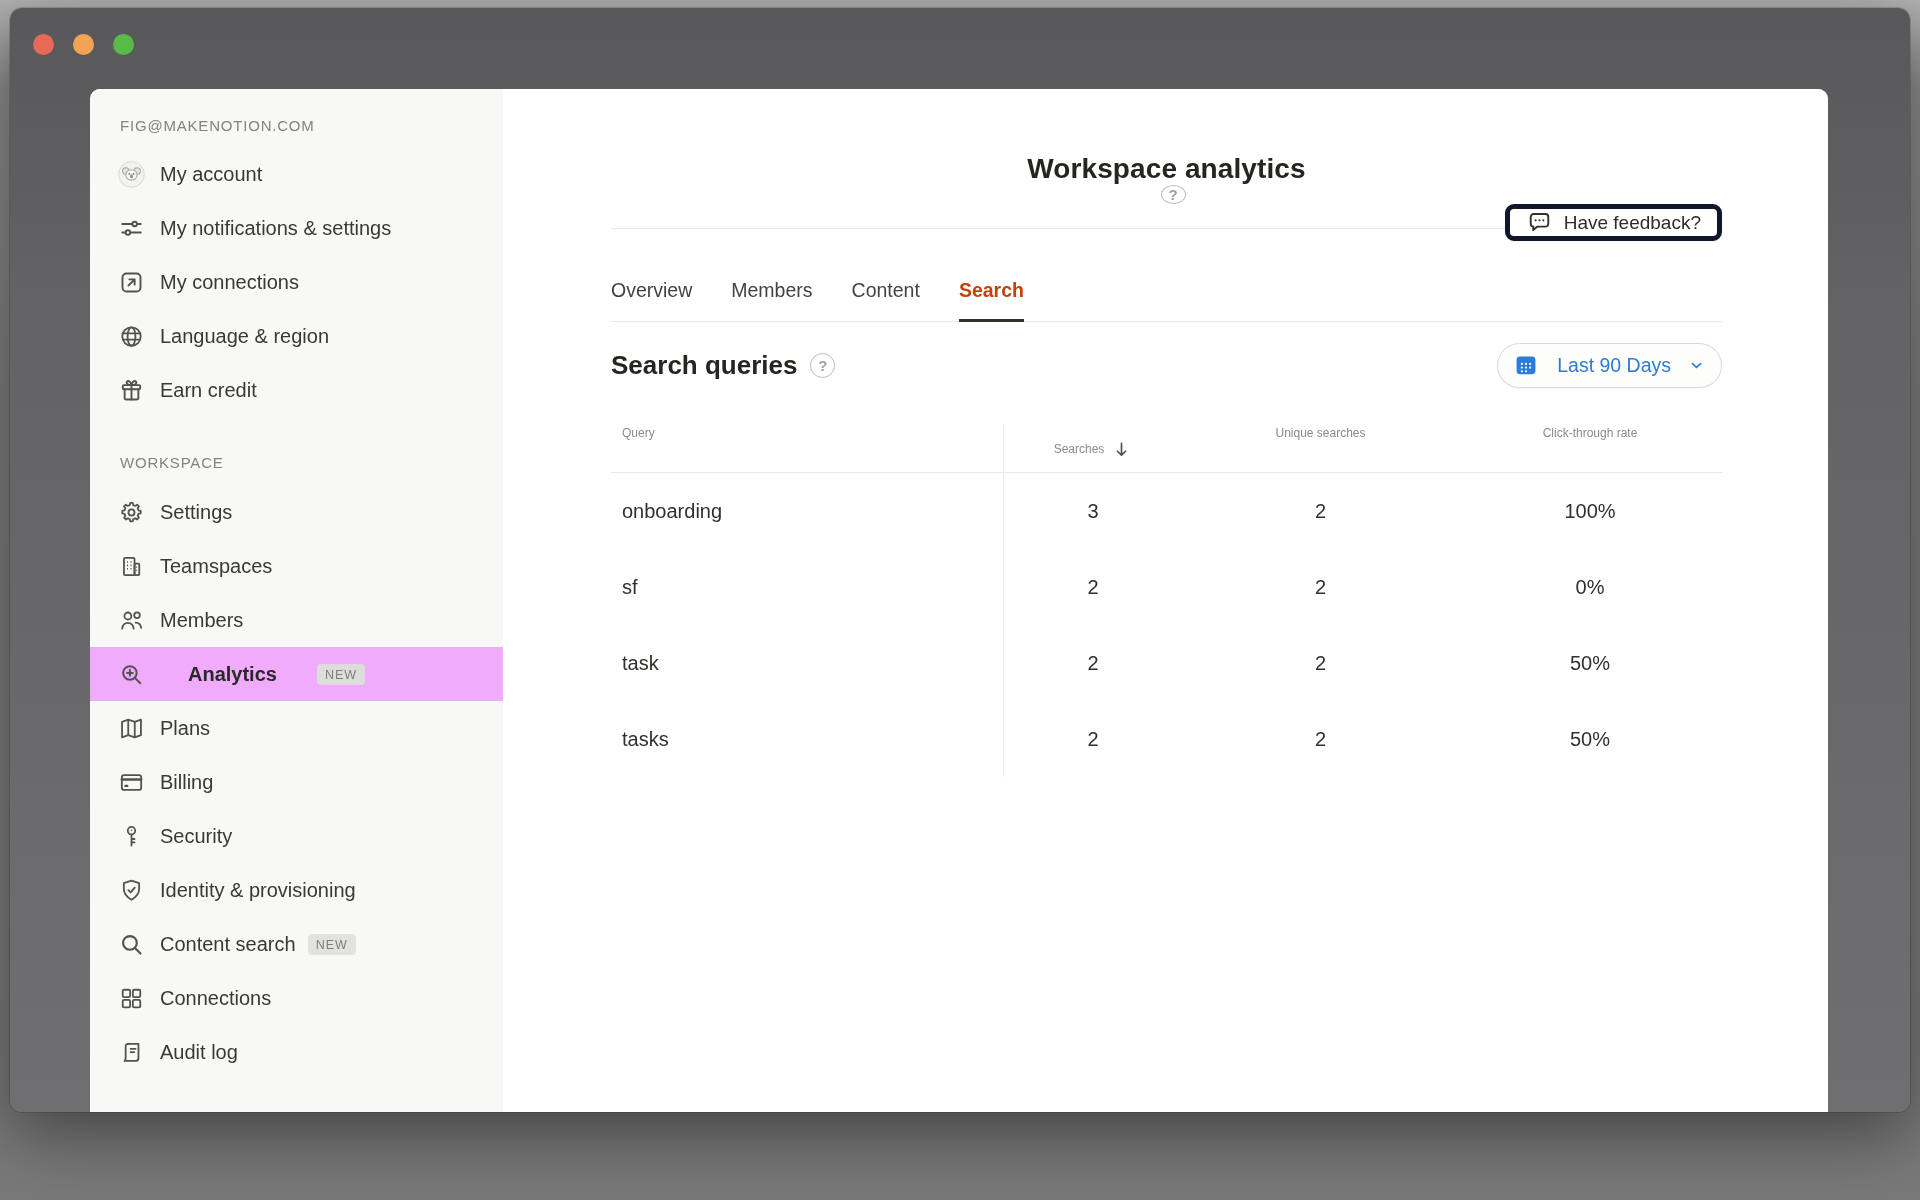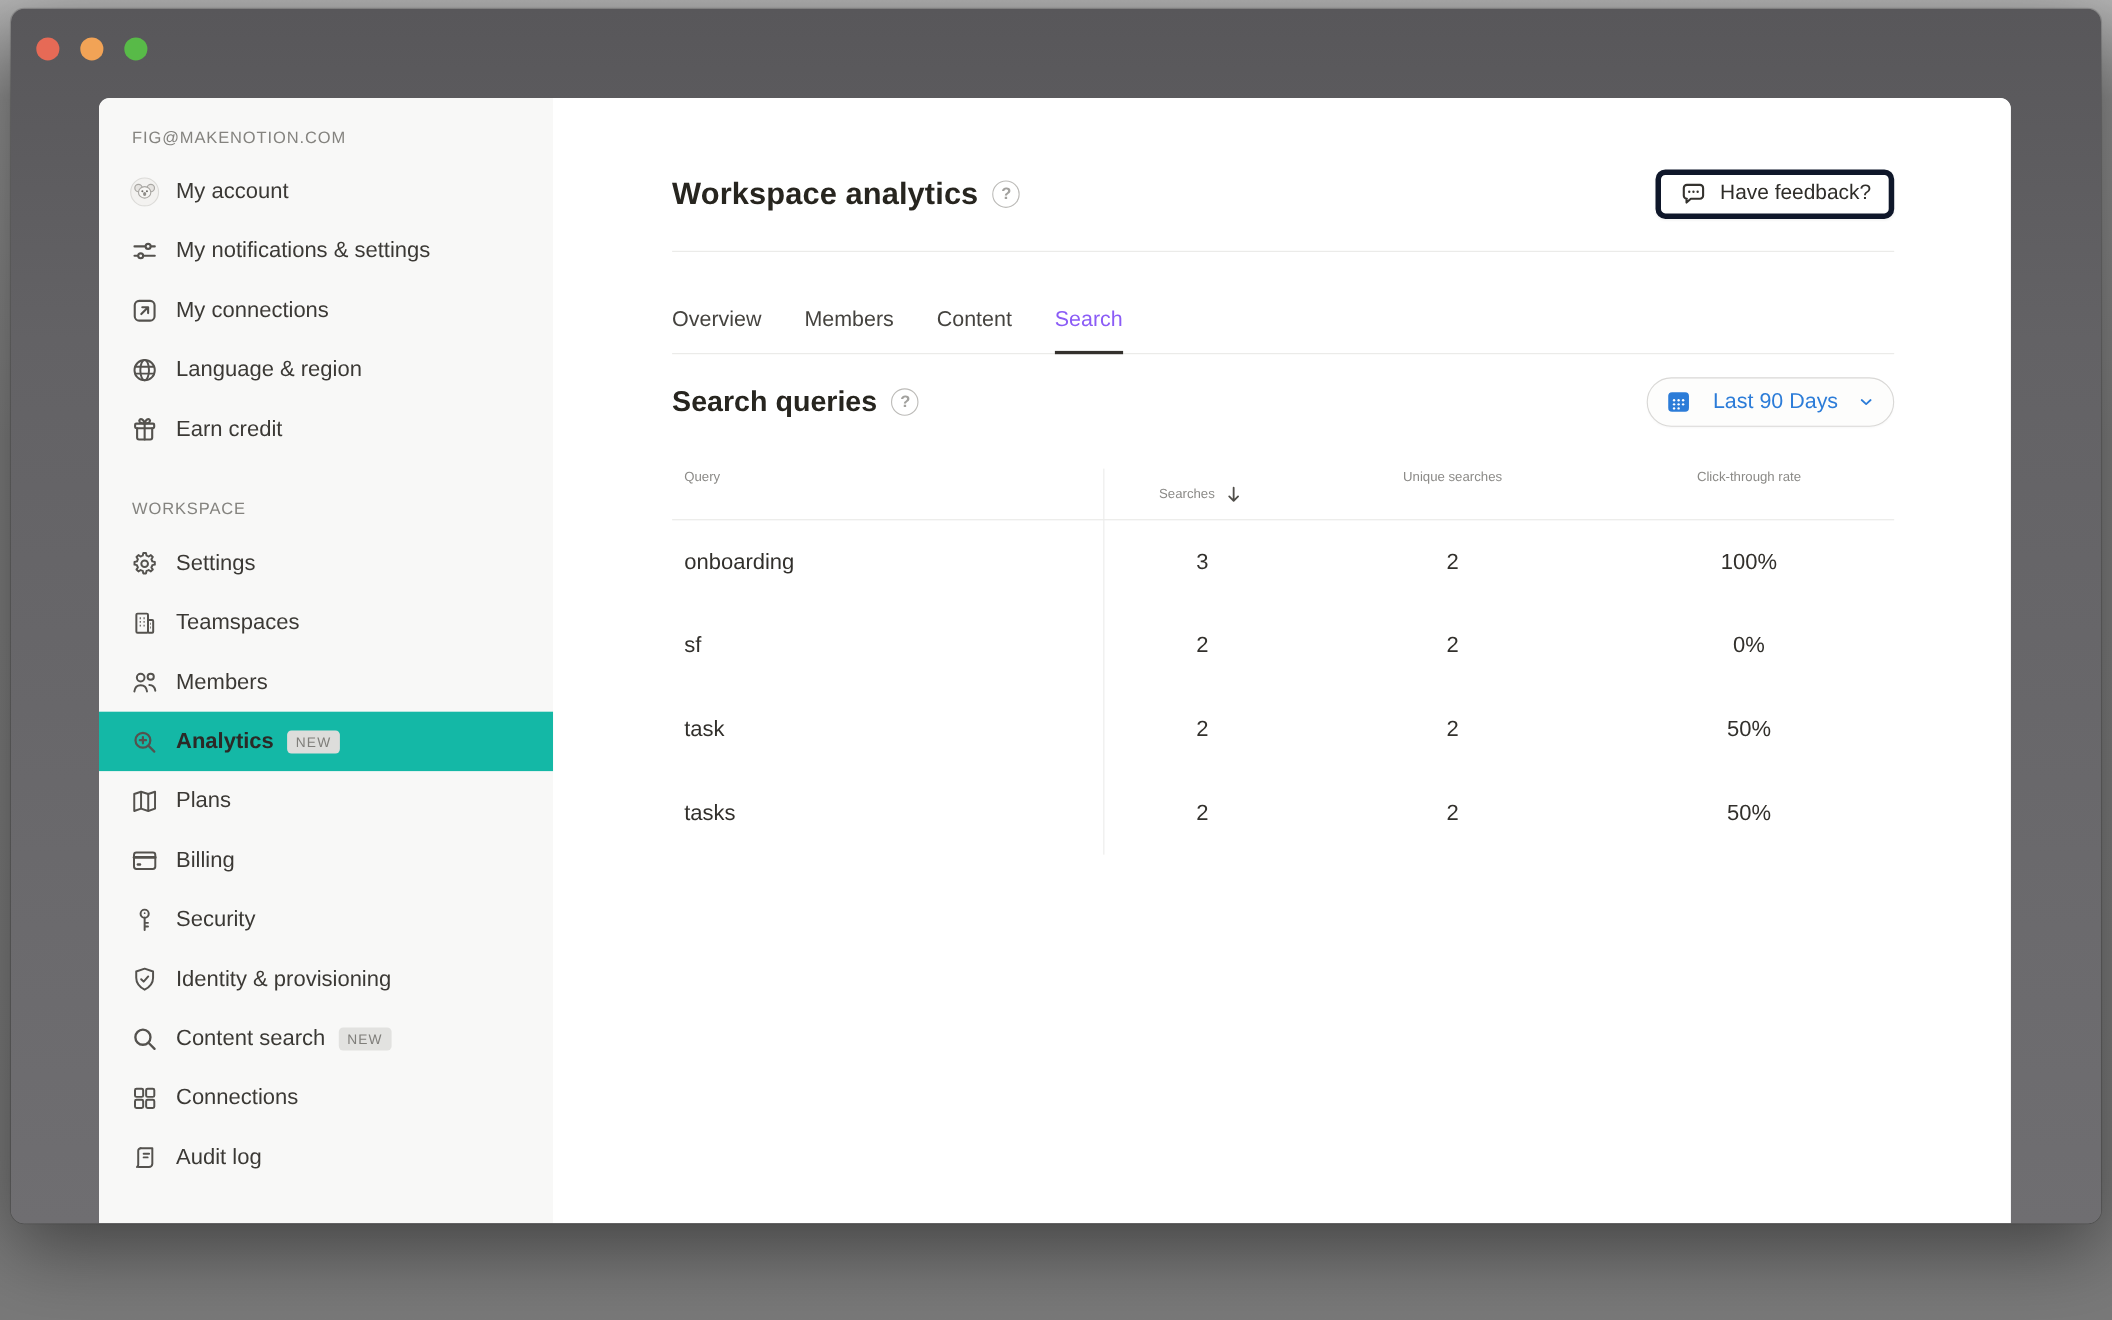--- a/index.html
+++ b/index.html
@@ -35,56 +35,56 @@
     color:#84837f; font-weight:500;
   }
   .section-label {
     margin:34px 0 10px 30px; font-size:15px; letter-spacing:.8px;
     color:#84837f; font-weight:500; height:24px; line-height:24px;
   }
   .sitem {
     display:flex; align-items:center; min-height:54px; padding:0 20px 0 28px;
     cursor:pointer; color:#3b3935;
   }
-  .sitem.selected { background:#14b8a6; }
+  .sitem.selected { background:#f0abfc;gap:28px; }
   .sitem.selected .slabel { font-weight:700; color:#2b2926; }
   .sicon { width:27px; height:27px; flex:0 0 27px; display:flex; align-items:center; justify-content:center; color:#54524e; }
   .sicon svg { display:block; }
   .slabel { margin-left:15px; font-size:20px; line-height:35px; }
   .slabel.wrap { max-width:232px; }
   .badge {
     margin-left:12px; background:#e2e2e0; color:#7f7e7a;
     font-size:12.5px; font-weight:500; letter-spacing:1px;
     padding:4px 8px 3px; border-radius:4px; white-space:nowrap;
   }
   .sitem.selected .badge { background:#dddddb; }
 
   
   .main { flex:1; padding:64px 106px 0 108px; position:relative; background:#fff; }
-  .main-header { display:flex; align-items:center; height:46px; }
+  .main-header { display:flex; align-items:center; height:46px;flex-direction:column; }
   .page-title { font-size:28px; font-weight:700; color:#27251f; letter-spacing:.1px; }
   .qmark {
     width:25px; height:25px; border:1.7px solid #bcbbb8; border-radius:50%;
     color:#a2a19e; font-size:15px; font-weight:600;
     display:flex; align-items:center; justify-content:center; margin-left:13px; cursor:default;
   }
   .feedback-btn {
     margin-left:auto; display:flex; align-items:center; gap:11px;
     border:5px solid #0f172a; border-radius:9px; background:#fff;
     padding:0 16px; height:45px; font-size:19px; font-weight:500; color:#2f2d29;
     box-shadow:0 1px 2px rgba(0,0,0,.04); cursor:pointer;
   }
   .divider { height:1px; background:#e9e9e7; margin-top:29px; }
 
   .tabs { display:flex; gap:39px; margin-top:50px; border-bottom:1px solid #e9e9e7; }
   .tab {
     font-size:19.5px; color:#45433f; padding-bottom:17px; cursor:pointer;
     border-bottom:3px solid transparent; margin-bottom:-1px;
   }
-  .tab.active { color:#8b5cf6; font-weight:400; border-bottom-color:#34312d; }
+  .tab.active { color:#c2410c; font-weight:700; border-bottom-color:#34312d; }
 
   .sq-row { display:flex; align-items:center; margin-top:20px; height:46px; }
   .sq-title { font-size:26px; font-weight:700; color:#27251f; }
   .pill {
     margin-left:auto; display:flex; align-items:center; gap:18px;
     height:45px; padding:0 17px 0 14px; border:1px solid #d9d8d6; border-radius:23px;
     background:#fdfdfc; color:#2c7cd8; font-size:19.5px; font-weight:500; cursor:pointer;
     box-shadow:0 1px 2px rgba(0,0,0,.03);
   }
 

